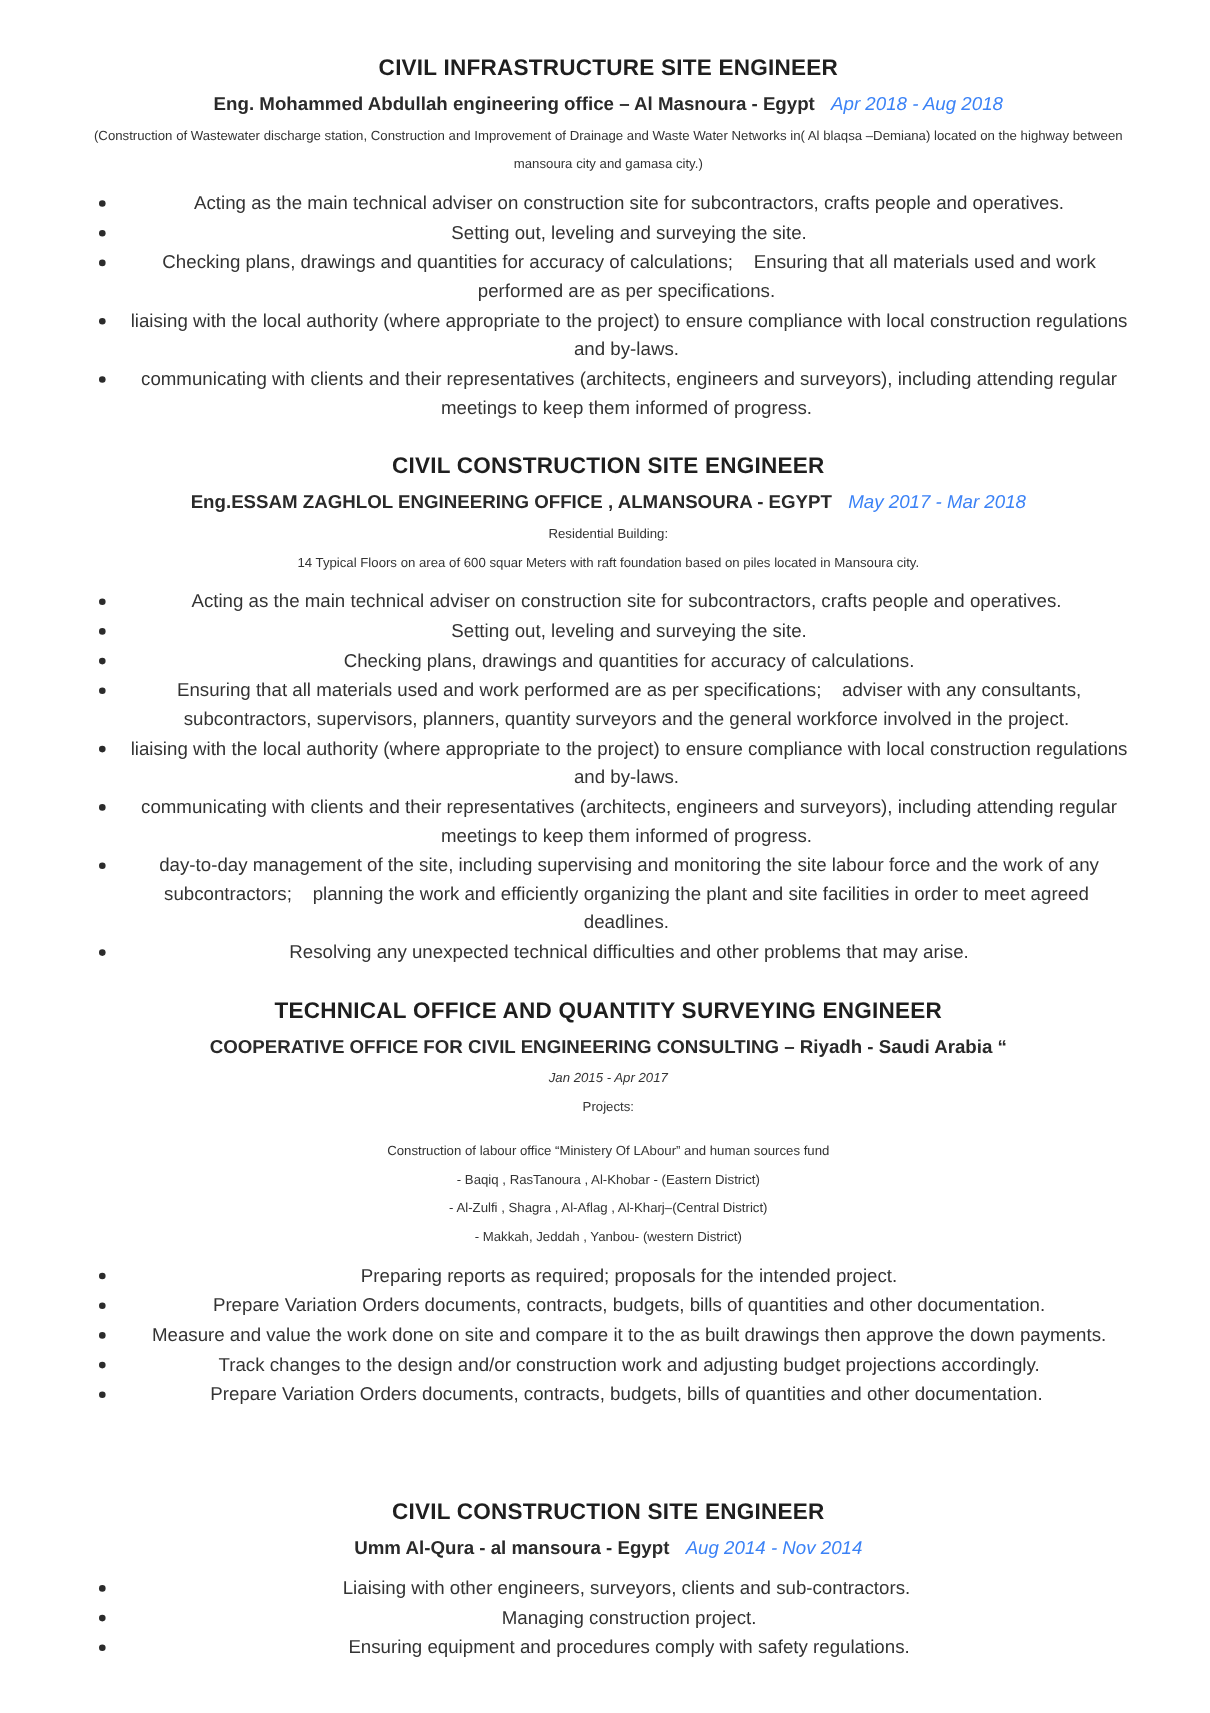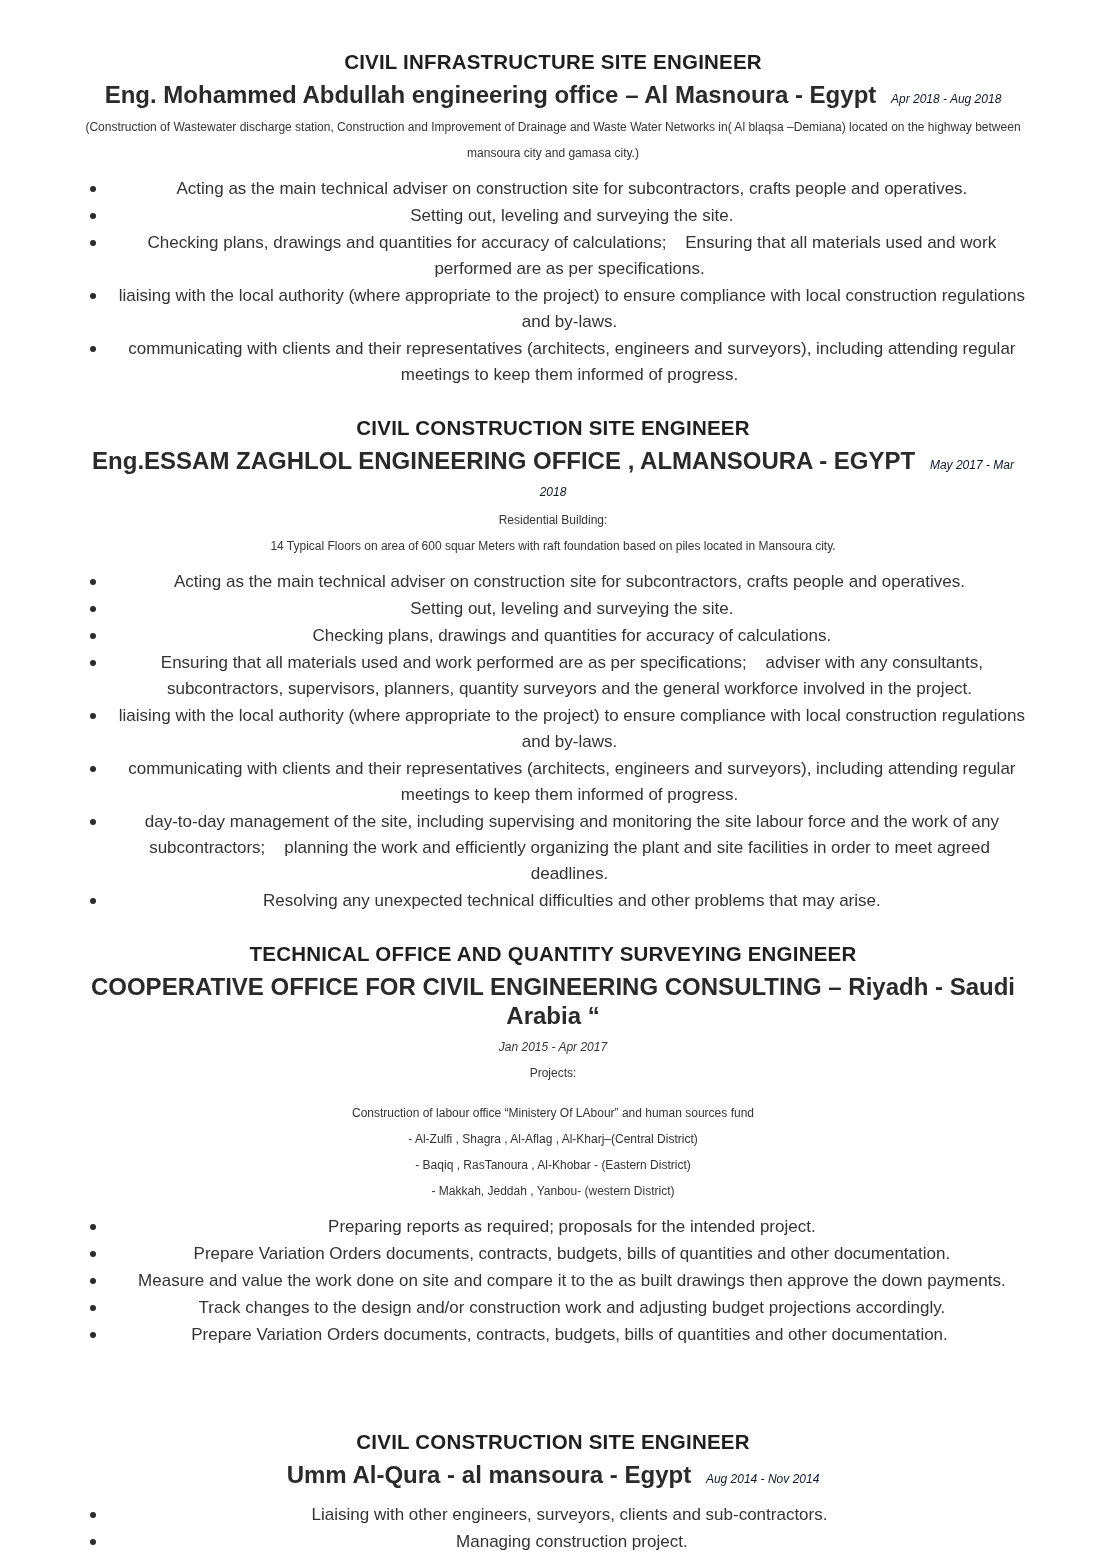--- a/index.html
+++ b/index.html
@@ -18,29 +18,29 @@
   .section-title {
     font-size: 20.5px;
     line-height: 28px;
     font-weight: 700;
     color: #1f1f1f;
     letter-spacing: 0.2px;
     margin-bottom: 6px;
   }
   .subhead-line { margin-bottom: 2px; }
   .employer {
-    font-size: 24px;
+    font-size: 17px;
     font-weight: 700;
     color: #2a2a2a;
   }
   .date-range {
-    font-size: 12px;
+    font-size: 17px;
     font-style: italic;
     font-weight: 400;
-    color: #0f172a;
+    color: #3b82f6;
     margin-left: 10px;
   }
   .intro-line, .project-line {
     font-size: 12px;
     color: #333333;
     white-space: pre-wrap;
   }
   .projects-label { margin-bottom: 14px; }
   .bullet-list {
     list-style: none;
@@ -104,22 +104,22 @@
 </section>
 
 <section class="section">
   <h2 class="section-title">TECHNICAL OFFICE AND QUANTITY SURVEYING ENGINEER</h2>
   <div class="subhead-line">
     <span class="employer">COOPERATIVE OFFICE FOR CIVIL ENGINEERING CONSULTING – Riyadh - Saudi Arabia “</span>
   </div>
   <p class="intro-line"><em class="date-line-text">Jan 2015 - Apr 2017</em></p>
   <p class="intro-line projects-label">Projects:</p>
   <p class="project-line">Construction of labour office “Ministery Of LAbour” and human sources fund</p>
+  <p class="project-line">- Baqiq , RasTanoura , Al-Khobar - (Eastern District)</p>
   <p class="project-line">- Al-Zulfi , Shagra , Al-Aflag , Al-Kharj–(Central District)</p>
-  <p class="project-line">- Baqiq , RasTanoura , Al-Khobar - (Eastern District)</p>
   <p class="project-line">- Makkah, Jeddah , Yanbou- (western District)</p>
   <ul class="bullet-list">
     <li> Preparing reports as required; proposals for the intended project.</li>
     <li> Prepare Variation Orders documents, contracts, budgets, bills of quantities and other documentation.</li>
     <li> Measure and value the work done on site and compare it to the as built drawings then approve the down payments.</li>
     <li> Track changes to the design and/or construction work and adjusting budget projections accordingly.</li>
     <li>Prepare Variation Orders documents, contracts, budgets, bills of quantities and other documentation.</li>
   </ul>
 </section>
 

